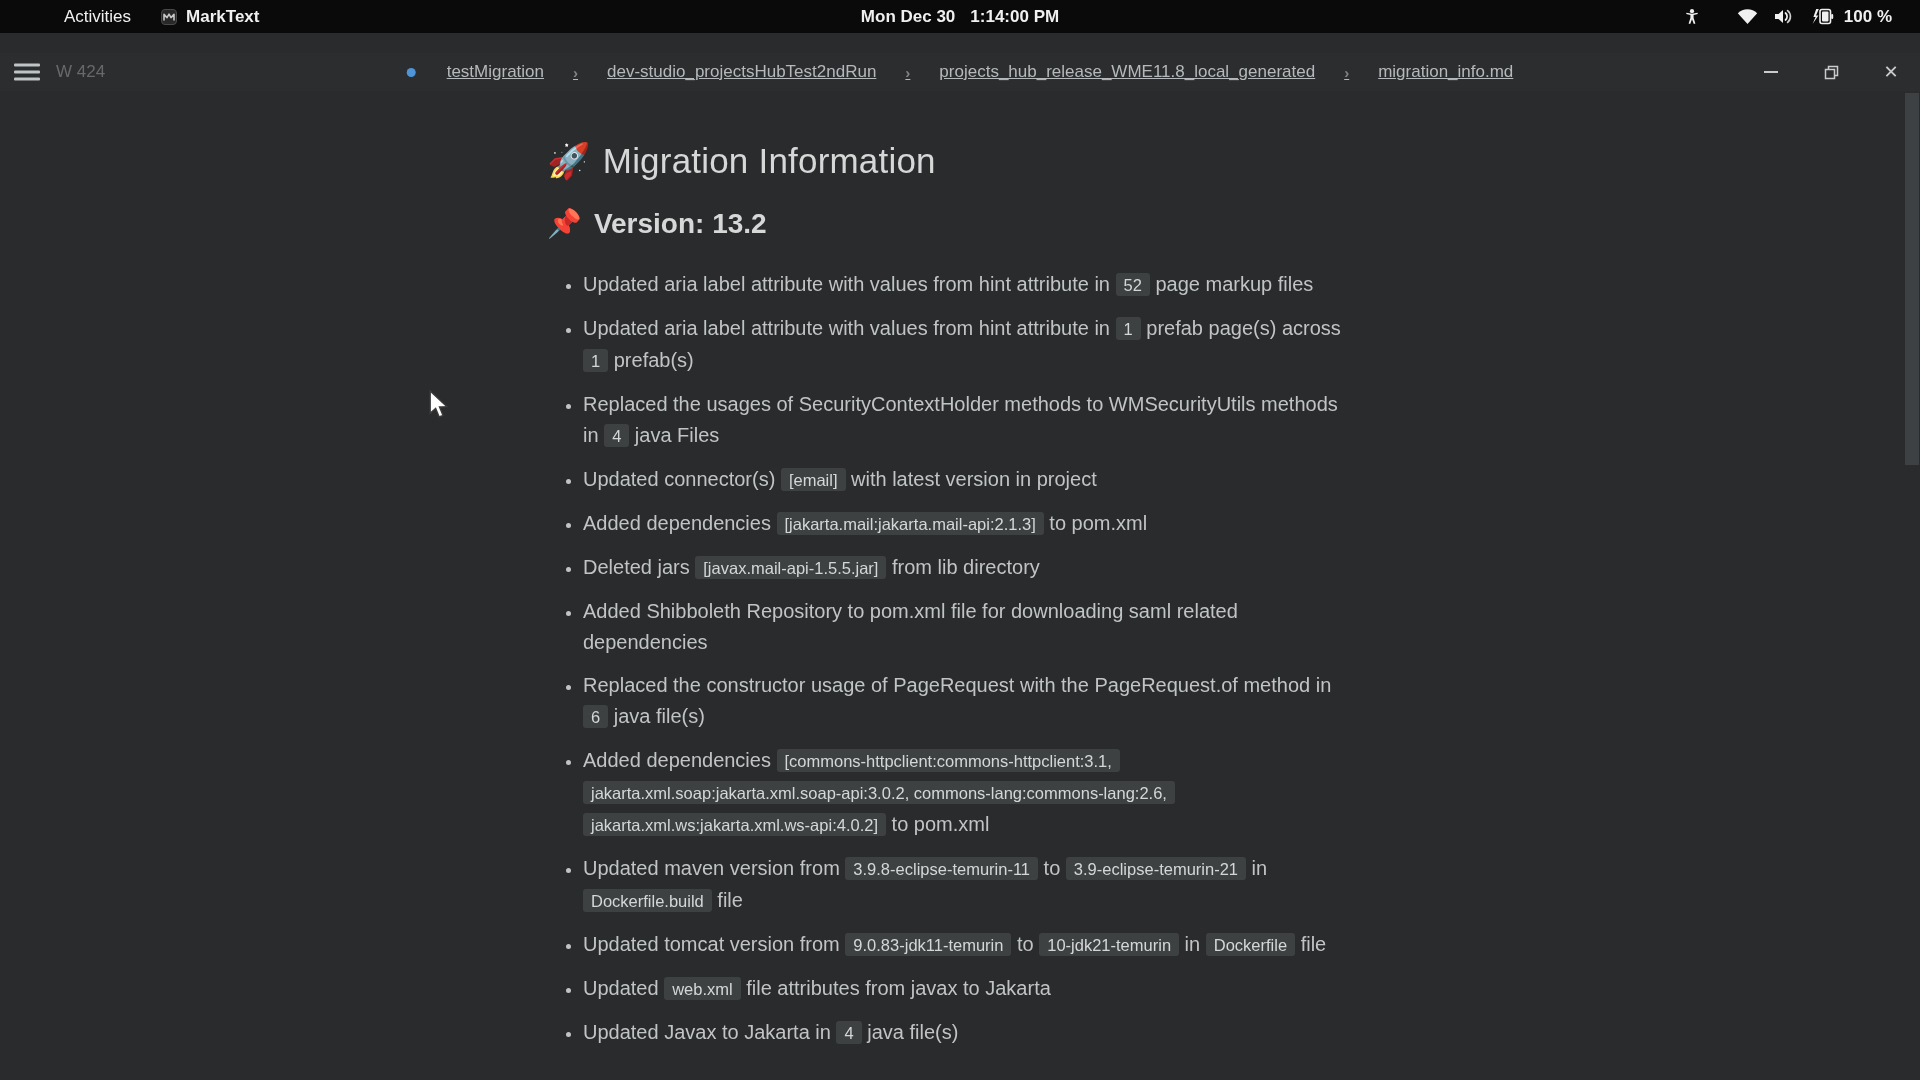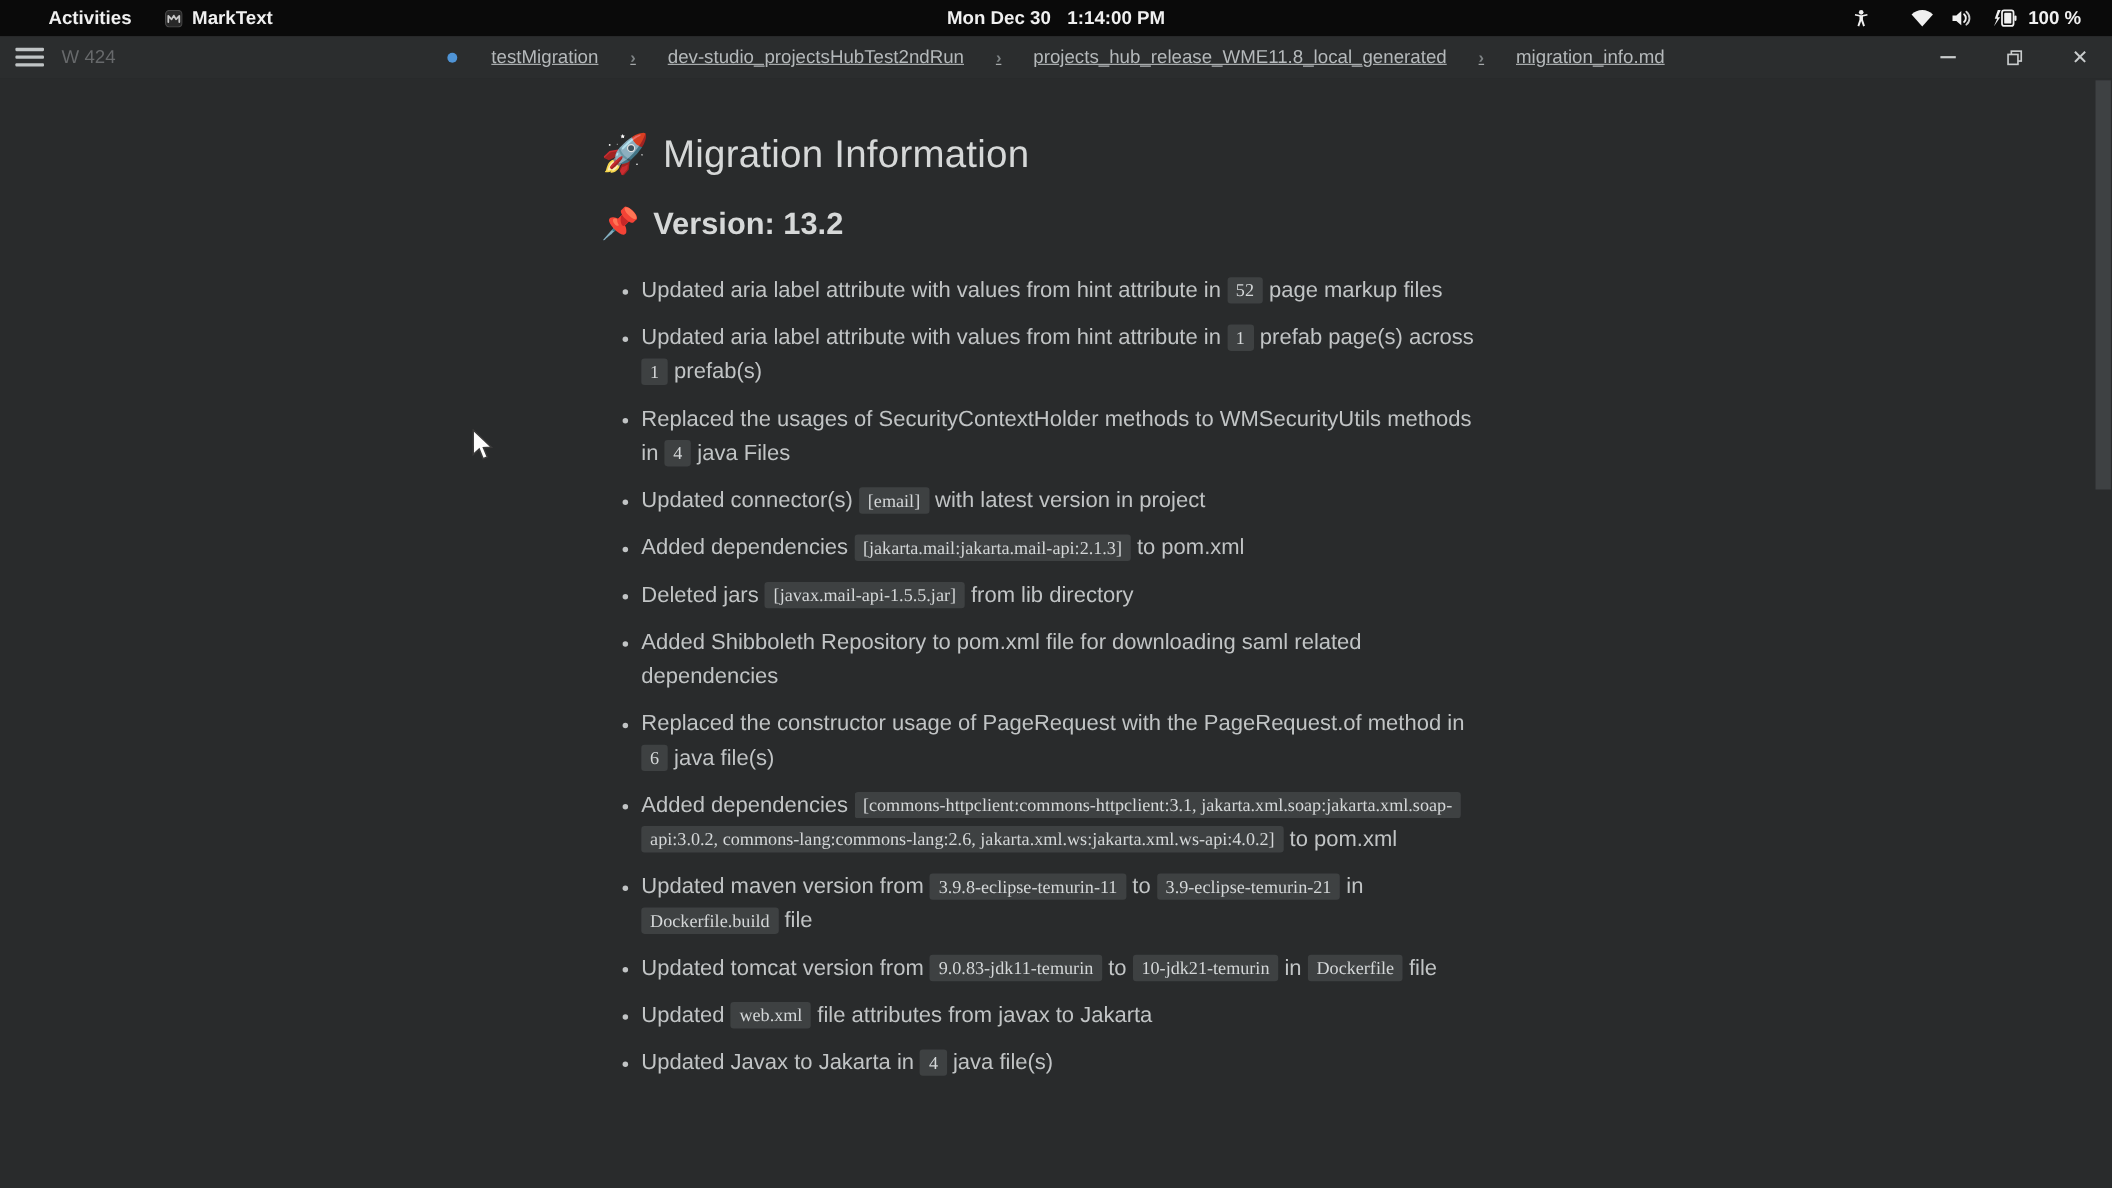--- a/index.html
+++ b/index.html
@@ -9,36 +9,36 @@
     background:#292b2c; position:relative;
   }
 
   
   .topbar {
     height:33px; background:#0a0a0a; color:#f0f0f0;
     display:flex; align-items:center; justify-content:space-between;
     position:relative; font-size:17px;
   }
   .topbar-left { display:flex; align-items:center; gap:30px; padding-left:44px; }
-  .activities { font-weight:700; }
+  .activities { font-weight:400;margin-left:20px; }
   .app-indicator { display:flex; align-items:center; gap:9px; font-weight:700; }
   .app-indicator svg { display:block; opacity:.85; }
   .clock {
     position:absolute; left:50%; top:0; transform:translateX(-50%);
     height:33px; display:flex; align-items:center; gap:15px; font-weight:600;
   }
   .topbar-right { display:flex; align-items:center; padding-right:28px; }
   .topbar-right .sysicon { display:flex; align-items:center; }
   .gap36{width:36px} .gap16{width:16px} .gap14{width:14px} .gap10{width:10px}
   .battery-pct { font-weight:600; }
 
   
   .titlebar {
     height:38px; background:#2b2d2e; position:relative;
-    display:flex; align-items:center;
+    display:flex; align-items:center;margin-top:20px;
   }
   .hamburger { position:absolute; left:14px; top:50%; transform:translateY(-50%); width:26px; height:17px; display:flex; flex-direction:column; justify-content:space-between; cursor:pointer; }
   .hamburger i { display:block; height:3px; background:#c0c4c5; border-radius:1px; }
   .word-count { position:absolute; left:56px; color:#67696b; font-size:17px; }
   .breadcrumb {
     position:absolute; left:50%; transform:translateX(-50%);
     display:flex; align-items:center; gap:28px;
     font-size:17px; color:#b5b9bb; white-space:nowrap;text-decoration:underline;
   }
   .breadcrumb .dot { width:9px; height:9px; border-radius:50%; background:#4f94d6; margin-right:3px; }
@@ -63,21 +63,21 @@
     font-size:28px; font-weight:700; color:#d6d8d8; line-height:1.3;
     margin-bottom:26px;
   }
   .doc-h1 .emoji, .doc-h2 .emoji { margin-right:12px; }
   ul.doc-list { list-style:disc outside; padding-left:36px; }
   ul.doc-list li {
     font-size:20px; line-height:31px; color:#c1c4c5; margin-bottom:12px;
   }
   ul.doc-list li::marker { color:#c1c4c5; font-size:18px; }
   code.inline-code {
-    font-family:Liberation Serif, serif;
+    font-family:Liberation Sans, sans-serif;
     font-size:16.5px; color:#d4d7d8; background:#3e4142;
     padding:2.5px 8px; border-radius:3px;
     overflow-wrap:break-word; line-height:31px;
     box-decoration-break:clone; -webkit-box-decoration-break:clone;
   }
 
   
   .cursor { position:absolute; left:428px; top:390px; pointer-events:none; z-index:99; }
 </style>
 </head>

